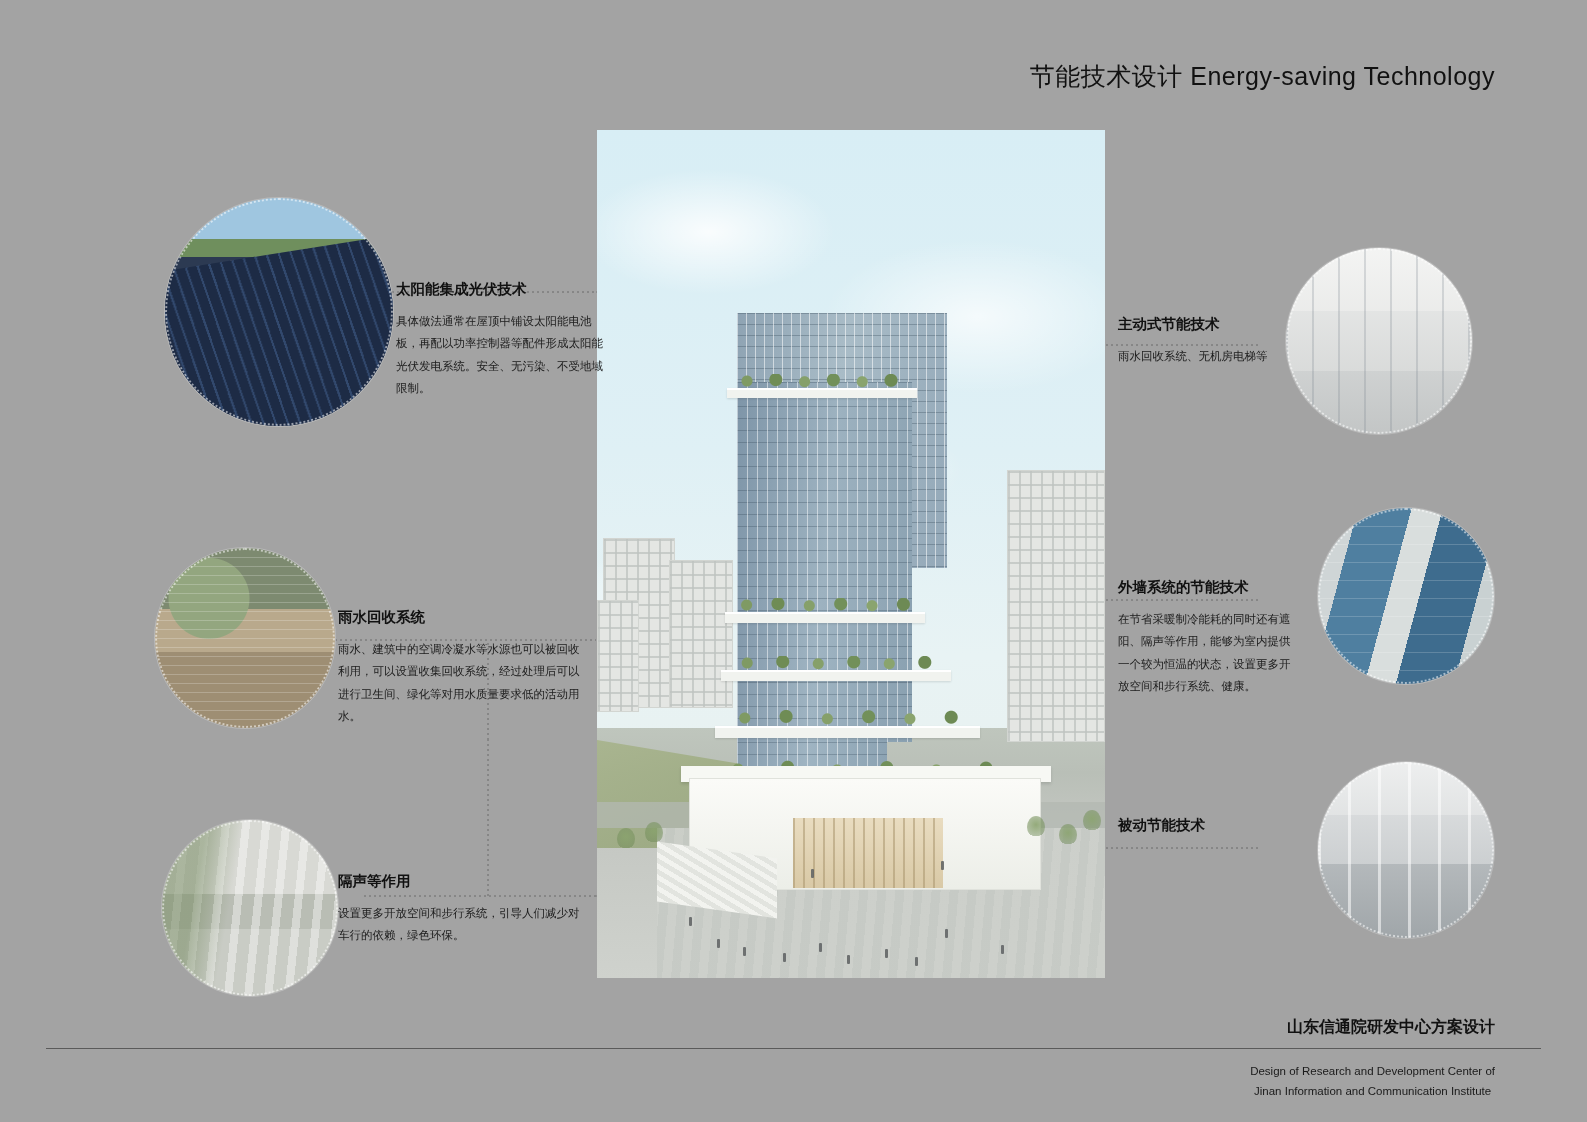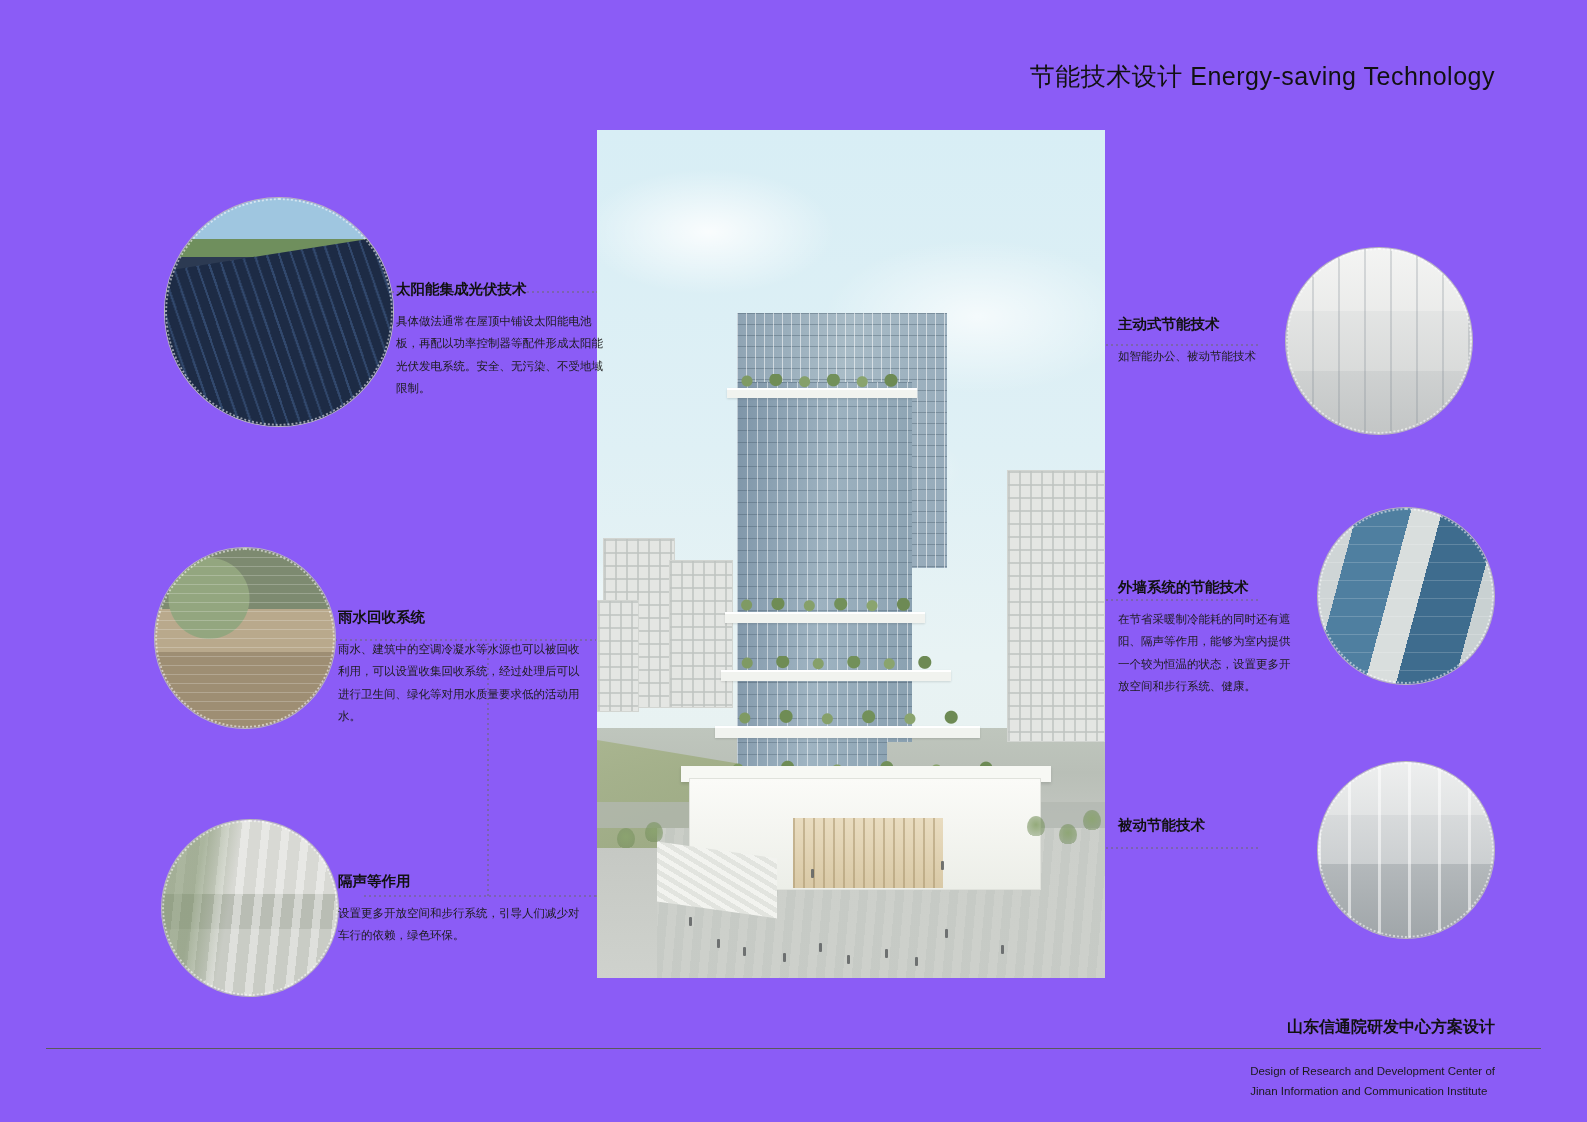--- a/index.html
+++ b/index.html
@@ -13,21 +13,21 @@
     position: relative;
     font-family: "Liberation Sans", sans-serif;
     color: #1a1a1a;
     overflow: hidden;
   }
   .board {
     position: absolute;
     left: 0; top: 0;
     width: 1587px;
     height: 1122px;
-    background: #8b5cf6;
+    background: #a3a3a3;
   }
 
   
   .header-title {
     position: absolute;
     right: 92px;
     top: 60px;
     font-size: 25px;
     letter-spacing: 0.5px;
     color: #111;
@@ -278,21 +278,21 @@
     color: #111;
     white-space: nowrap;
   }
   .footer-en {
     position: absolute;
     right: 92px;
     top: 1061px;
     font-size: 11.5px;
     line-height: 1.75;
     color: #1a1a1a;
-    text-align: left;
+    text-align: center;
     white-space: pre-line;
   }
 </style>
 </head>
 <body>
 
 <div class="board">
 
   <div class="header-title">节能技术设计 Energy-saving Technology</div>
 
@@ -412,21 +412,21 @@
     <div class="body">具体做法通常在屋顶中铺设太阳能电池板，再配以功率控制器等配件形成太阳能光伏发电系统。安全、无污染、不受地域限制。</div>
   </div>
 
   <div class="callout" style="left:338px;top:872px;width:250px;">
     <div class="title">隔声等作用</div>
     <div class="body">设置更多开放空间和步行系统，引导人们减少对车行的依赖，绿色环保。</div>
   </div>
 
   <div class="callout" style="left:1118px;top:315px;width:150px;">
     <div class="title right">主动式节能技术</div>
-    <div class="body">如智能办公、被动节能技术</div>
+    <div class="body">雨水回收系统、无机房电梯等</div>
   </div>
 
   <div class="callout" style="left:1118px;top:578px;width:182px;">
     <div class="title right">外墙系统的节能技术</div>
     <div class="body">在节省采暖制冷能耗的同时还有遮阳、隔声等作用，能够为室内提供一个较为恒温的状态，设置更多开放空间和步行系统、健康。</div>
   </div>
 
   <div class="callout" style="left:1118px;top:816px;width:182px;">
     <div class="title right">被动节能技术</div>
   </div>

